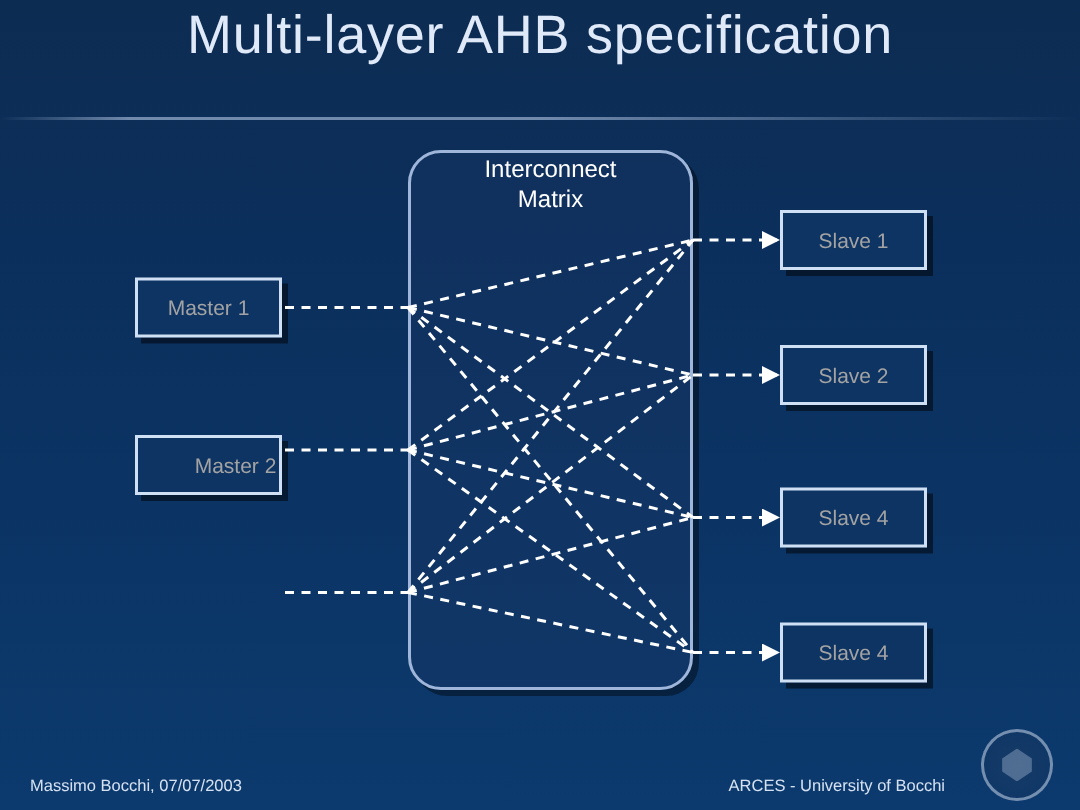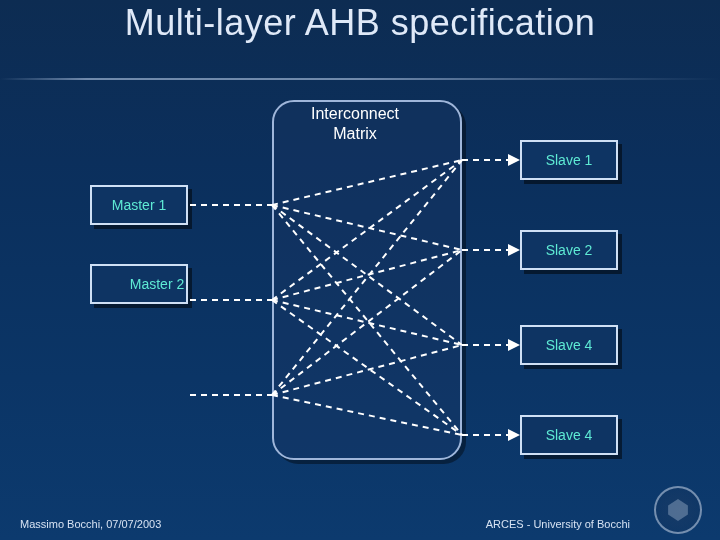--- a/index.html
+++ b/index.html
@@ -34,39 +34,39 @@
     position: absolute;
     left: 272px; top: 100px;
     width: 190px; height: 360px;
     border: 2px solid #9fb6da;
     border-radius: 22px;
     background: rgba(25,55,100,0.35);
     box-shadow: 4px 4px 0 rgba(0,0,0,0.4);
   }
   .matrix-label {
     position: absolute;
-    left: 260px; top: 104px; width: 190px;
+    left: 272px; top: 104px; width: 190px;
     text-align: center;
     font-size: 16px;
     color: #fff;
     line-height: 20px;
   }
   .block {
     position: absolute;
     width: 98px; height: 40px;
     background: #0e3463;
     border: 2px solid #cfe0f5;
     box-shadow: 4px 4px 0 rgba(0,0,0,0.5);
     display: flex; align-items: center; justify-content: center;
     font-size: 14px;
-    color: #5eead4;
+    color: #a3a3a3;
   }
   
   .m1 { left: 90px; top: 185px; }
-  .m2 { left: 90px; top: 264px; padding-left: 36px; }
+  .m2 { left: 90px; top: 290px; padding-left: 36px; }
   .m3 { left: 90px; top: 375px; }
   
   .s1 { left: 520px; top: 140px; }
   .s2 { left: 520px; top: 230px; }
   .s3 { left: 520px; top: 325px; }
   .s4 { left: 520px; top: 415px; }
   svg.lines { position: absolute; left:0; top:0; width:720px; height:540px; }
   .dash { stroke: #ffffff; stroke-width: 2; stroke-dasharray: 6 5; fill: none; }
   .arrowhead { fill: #ffffff; }
   .footer {

